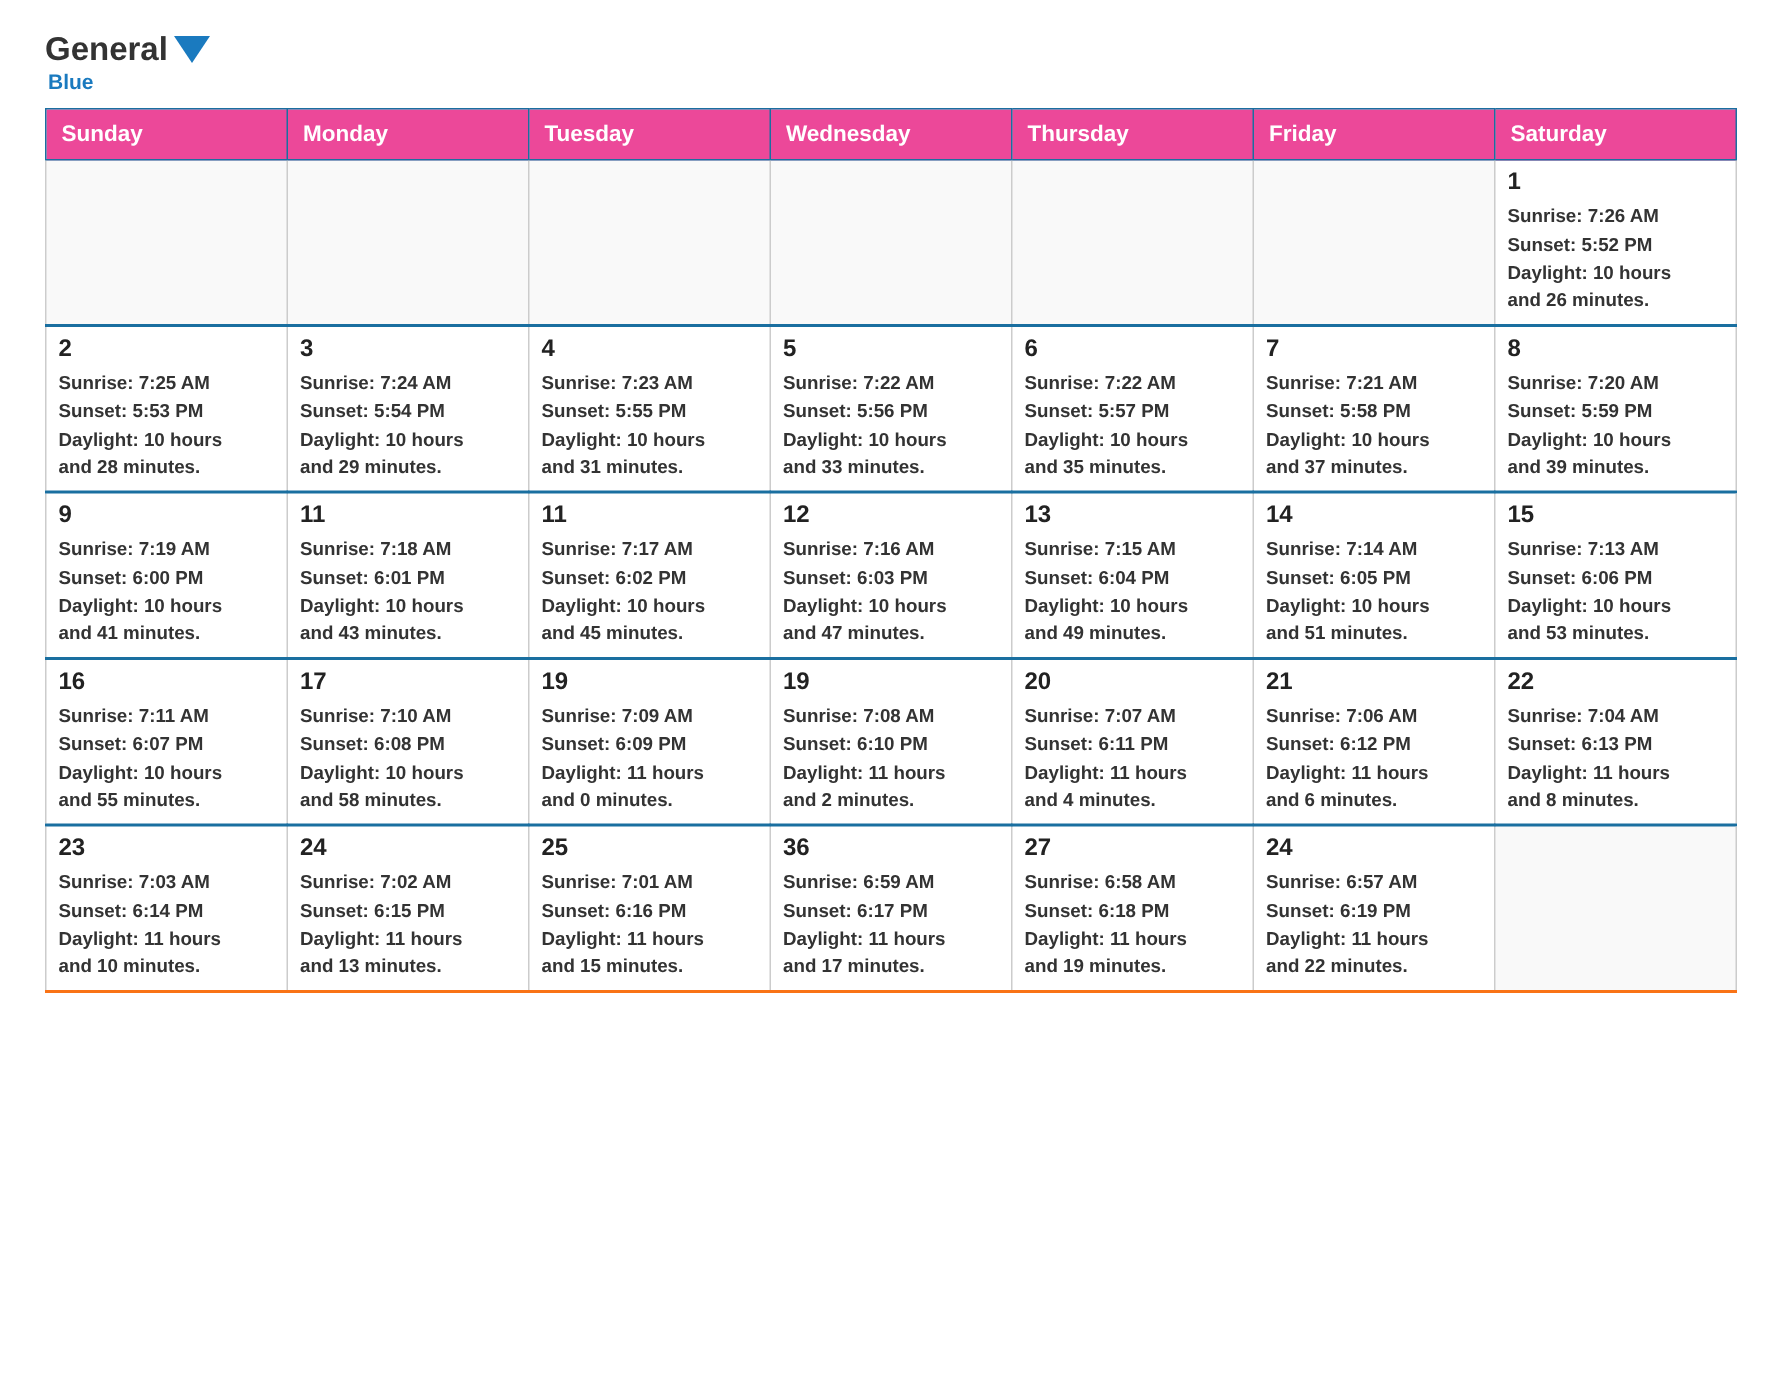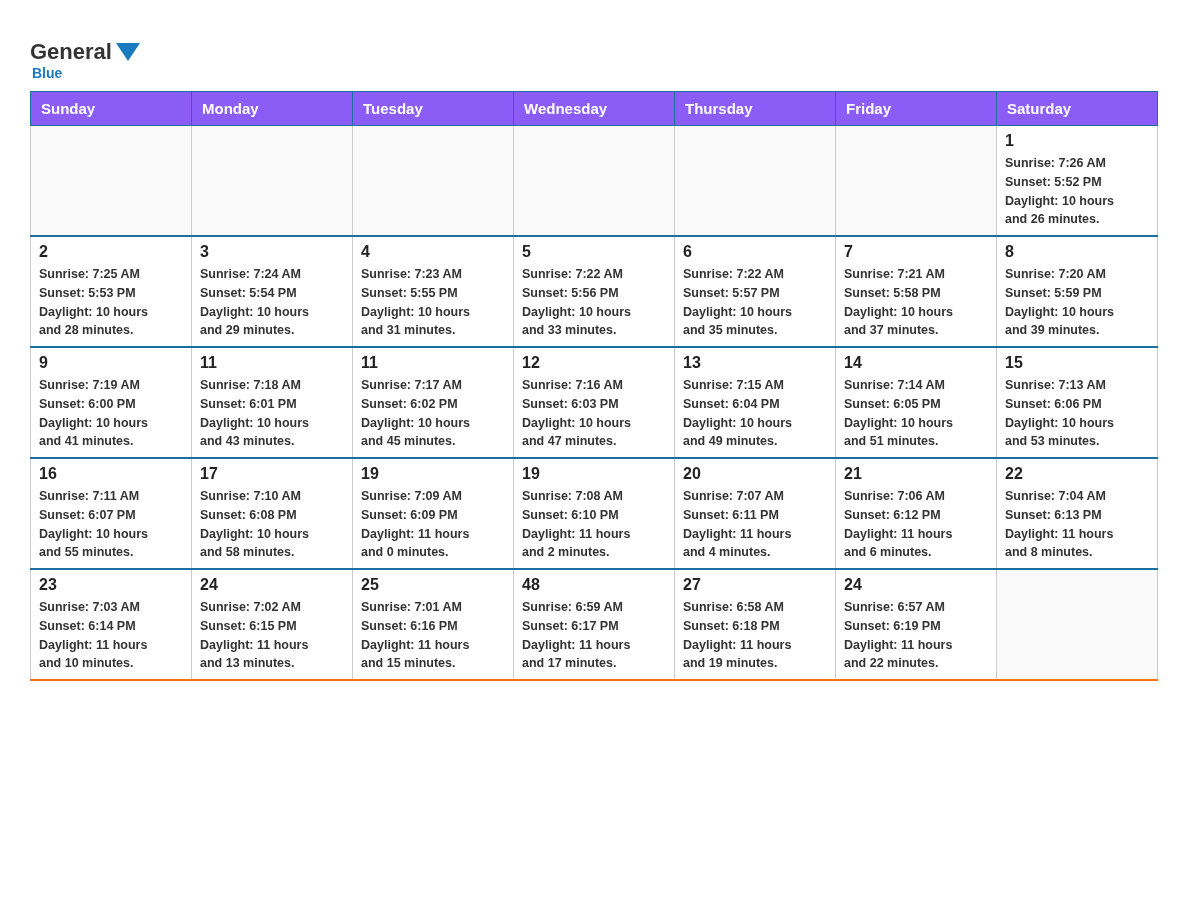--- a/index.html
+++ b/index.html
@@ -13,21 +13,20 @@
     .header {
       display: flex;
       justify-content: space-between;
       align-items: flex-start;
       margin-bottom: 10px;
     }
     .logo {
       display: flex;
       flex-direction: column;
       align-items: flex-start;
-      margin-top: 19px;
     }
     .logo-top {
       display: flex;
       align-items: center;
     }
     .logo-general {
       font-size: 22px;
       font-weight: bold;
       color: #333;
     }
@@ -59,21 +58,21 @@
       font-weight: normal;
       color: #444;
       margin-top: 4px;
     }
     .calendar {
       width: 100%;
       border-collapse: collapse;
       margin-top: 8px;
     }
     .calendar thead tr th {
-      background-color: #8b5cf6;
+      background-color: #ec4899;
       color: #fff;
       font-size: 15px;
       font-weight: bold;
       padding: 8px 10px;
       text-align: left;
       border: 1px solid #1a6fa0;
     }
     .calendar tbody tr td {
       vertical-align: top;
       padding: 6px 8px;
@@ -244,21 +243,21 @@
         </td>
         <td>
           <span class="day-number">24</span>
           <div class="day-info">Sunrise: 7:02 AM<br>Sunset: 6:15 PM<br>Daylight: 11 hours<br>and 13 minutes.</div>
         </td>
         <td>
           <span class="day-number">25</span>
           <div class="day-info">Sunrise: 7:01 AM<br>Sunset: 6:16 PM<br>Daylight: 11 hours<br>and 15 minutes.</div>
         </td>
         <td>
-          <span class="day-number">48</span>
+          <span class="day-number">36</span>
           <div class="day-info">Sunrise: 6:59 AM<br>Sunset: 6:17 PM<br>Daylight: 11 hours<br>and 17 minutes.</div>
         </td>
         <td>
           <span class="day-number">27</span>
           <div class="day-info">Sunrise: 6:58 AM<br>Sunset: 6:18 PM<br>Daylight: 11 hours<br>and 19 minutes.</div>
         </td>
         <td>
           <span class="day-number">24</span>
           <div class="day-info">Sunrise: 6:57 AM<br>Sunset: 6:19 PM<br>Daylight: 11 hours<br>and 22 minutes.</div>
         </td>

